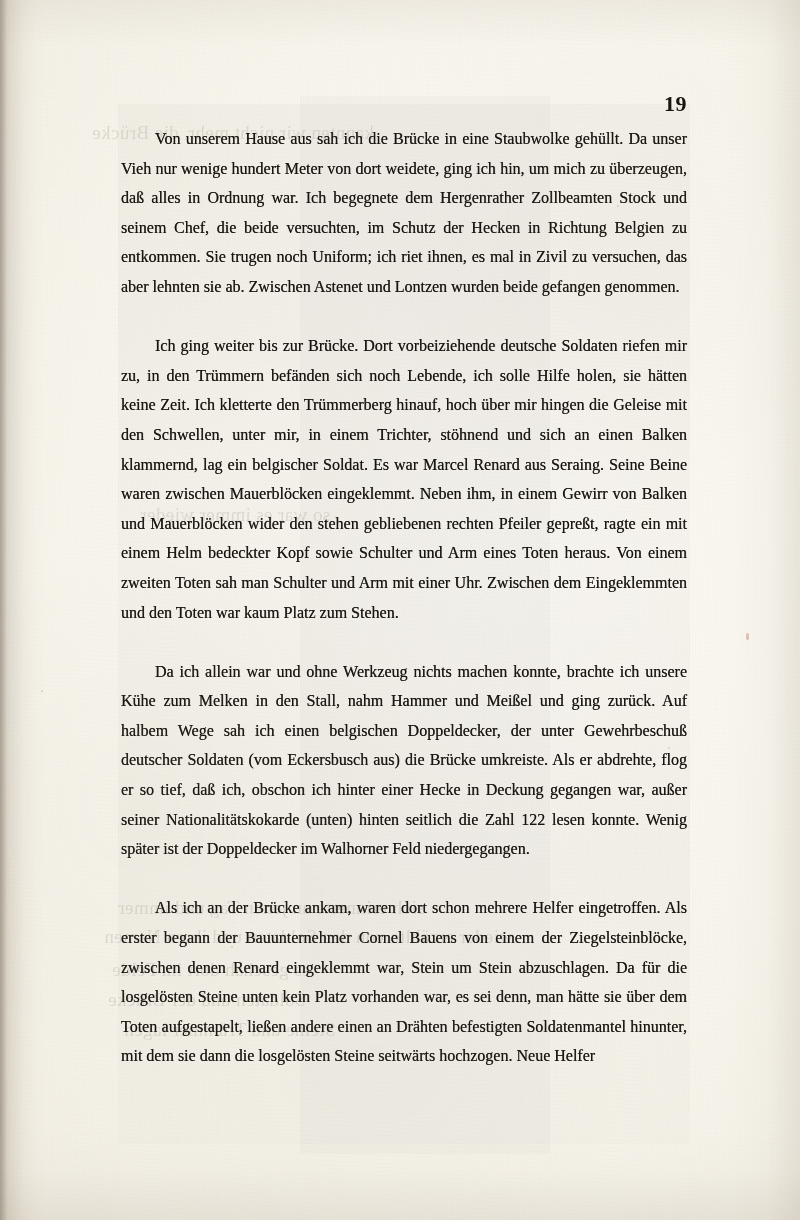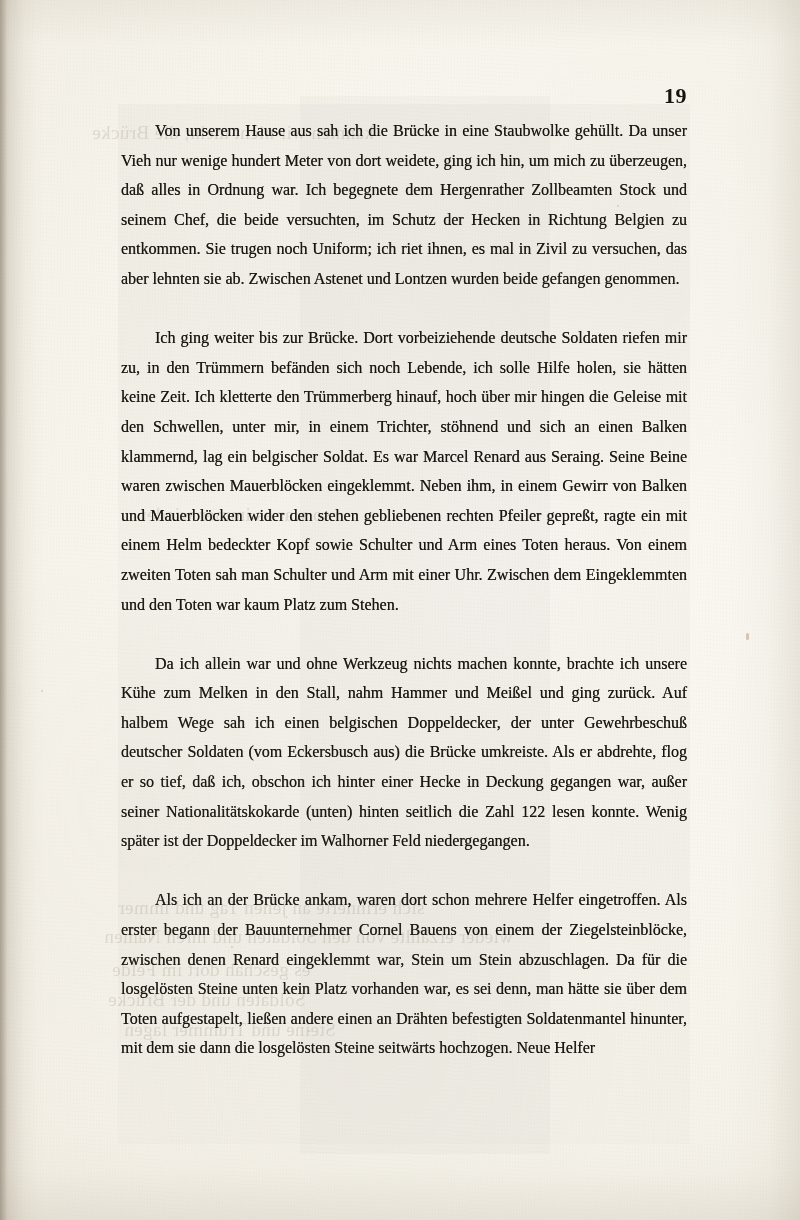--- a/index.html
+++ b/index.html
@@ -145,21 +145,21 @@
     width: 250px;
     height: 1058px;
     background: rgba(146,140,128,0.045);
     pointer-events: none;
   }
 
   
   #content {
     position: absolute;
     left: 121px;
-    top: 0;
+    top: 8px;
     width: 566px;
     height: 1141px;
   }
 
   #folio {
     position: absolute;
     top: 83px;
     right: 0;
     width: 100%;
     text-align: right;

